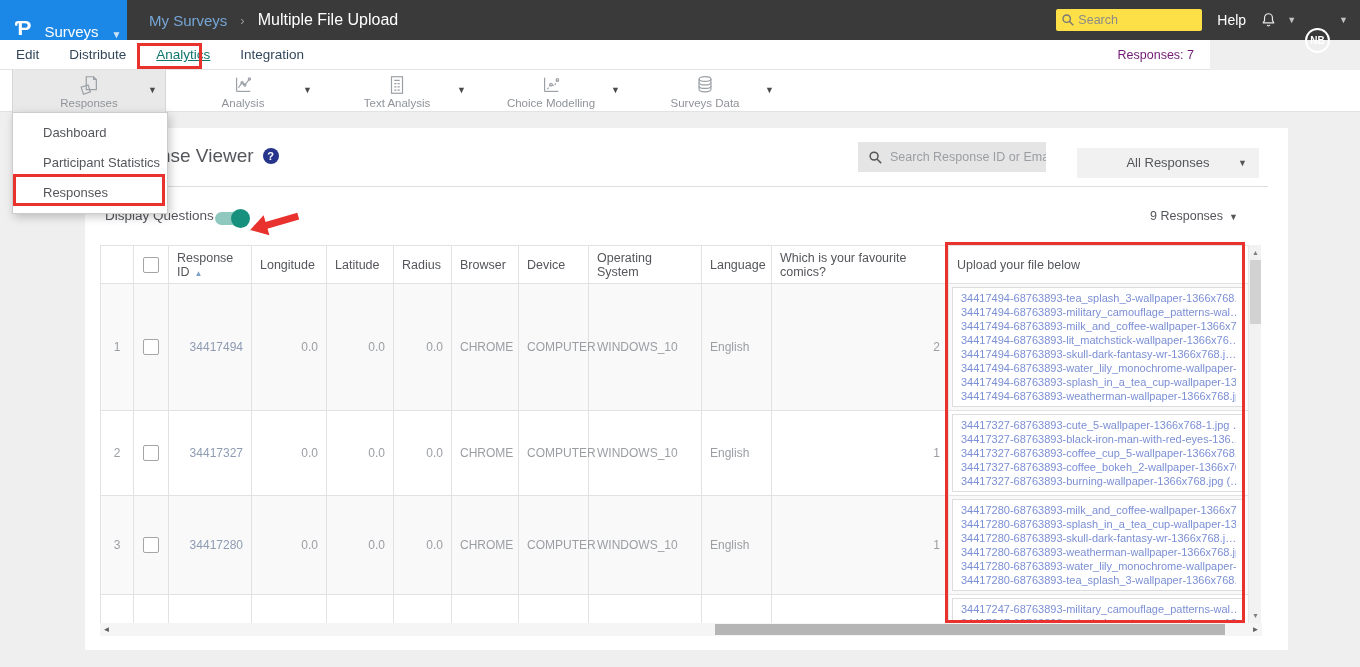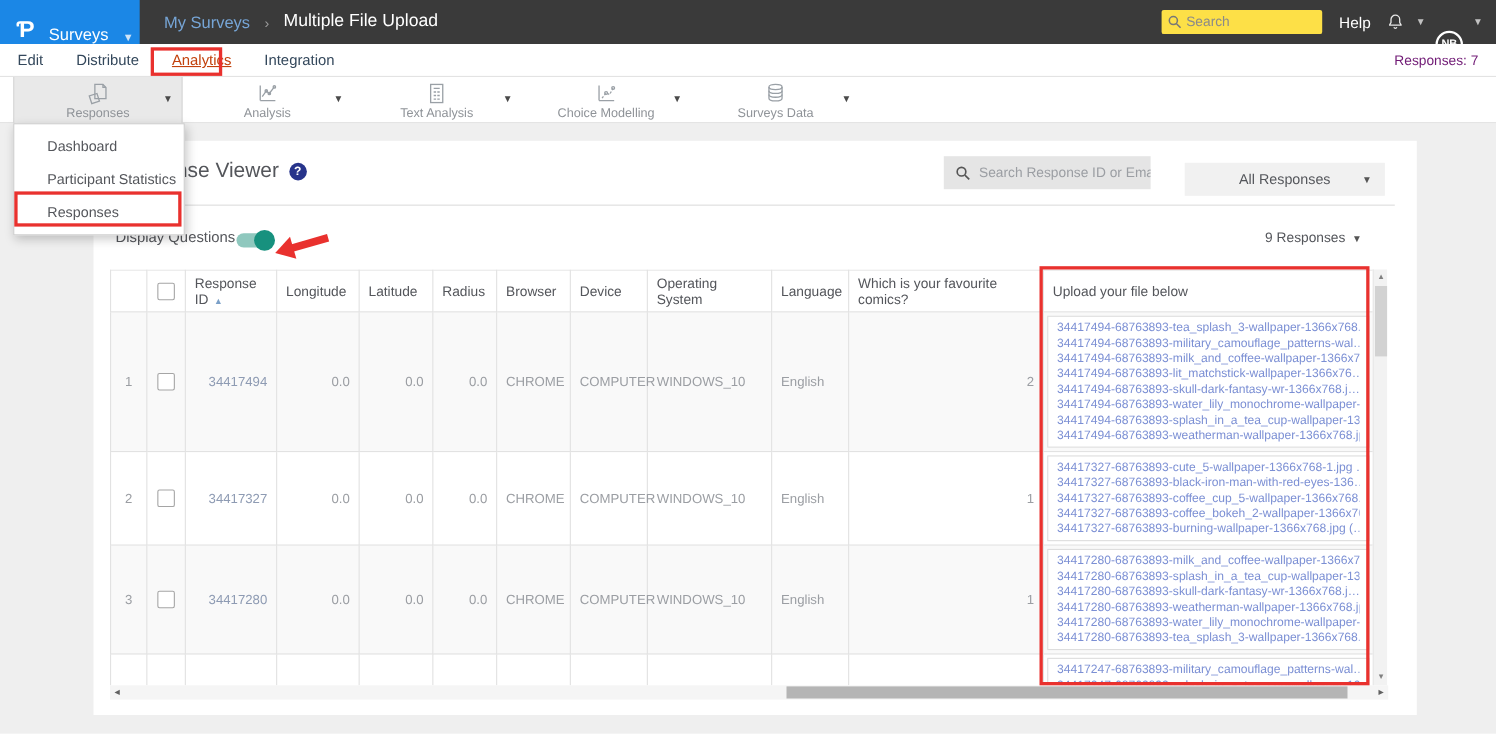--- a/index.html
+++ b/index.html
@@ -24,23 +24,23 @@
   .top-search svg { position:absolute; left:5px; top:4px; }
   .top-search input { width:100%; height:100%; border:0; background:transparent; padding-left:22px; font-size:12.5px; color:#444; font-family:"Liberation Sans",sans-serif; outline:none; }
   .top-search input::placeholder { color:#8a8a8a; }
   .help-label { color:#fff; font-size:14px; margin-left:6px; }
   .bell { margin-left:4px; display:flex; }
   .tb-caret { color:#c2c2c2; font-size:9px; }
   .tb-caret::after { content:"▼"; }
   .avatar { width:25px; height:25px; border-radius:50%; border:2px solid #fff; color:#fff; font-size:10px; font-weight:bold; display:flex; align-items:center; justify-content:center;margin-top:40px; }
 
   
-  .tabnav { position:absolute; left:0; top:40px; width:1360px; height:30px; background:#fff; border-bottom:1px solid #e3e3e3; display:flex; align-items:center; padding:0 16px; gap:30px; z-index:9; }
+  .tabnav { position:absolute; left:0; top:40px; width:1210px; height:30px; background:#fff; border-bottom:1px solid #e3e3e3; display:flex; align-items:center; padding:0 16px; gap:30px; z-index:9; }
   .tab-item { font-size:13.5px; color:#33475b; }
-  .tab-item.active { text-decoration:underline; color:#c2410c; }
+  .tab-item.active { text-decoration:underline; color:#0f766e; }
   .tab-right { margin-left:auto; color:#701a75; font-size:12.5px; }
 
   
   .toolbar { position:absolute; left:0; top:70px; width:1360px; height:42px; background:#fff; border-bottom:1px solid #e2e2e2; display:flex; padding-left:12px; z-index:9; }
   .tbtn { width:154px; height:42px; position:relative; display:flex; flex-direction:column; align-items:center; justify-content:center; gap:1px; color:#8f9398; }
   .tbtn.selected { background:#e9e9e9; border-left:1px solid #d6d6d6; border-right:1px solid #d6d6d6; }
   .tbtn .tlabel { font-size:11.5px; }
   .tbtn .tcaret { position:absolute; right:8px; top:15px; color:#4a4a4a; font-size:9px; }
   .tbtn .tcaret::after { content:"▼"; }
   .ticon { height:22px; display:flex; align-items:center; }

